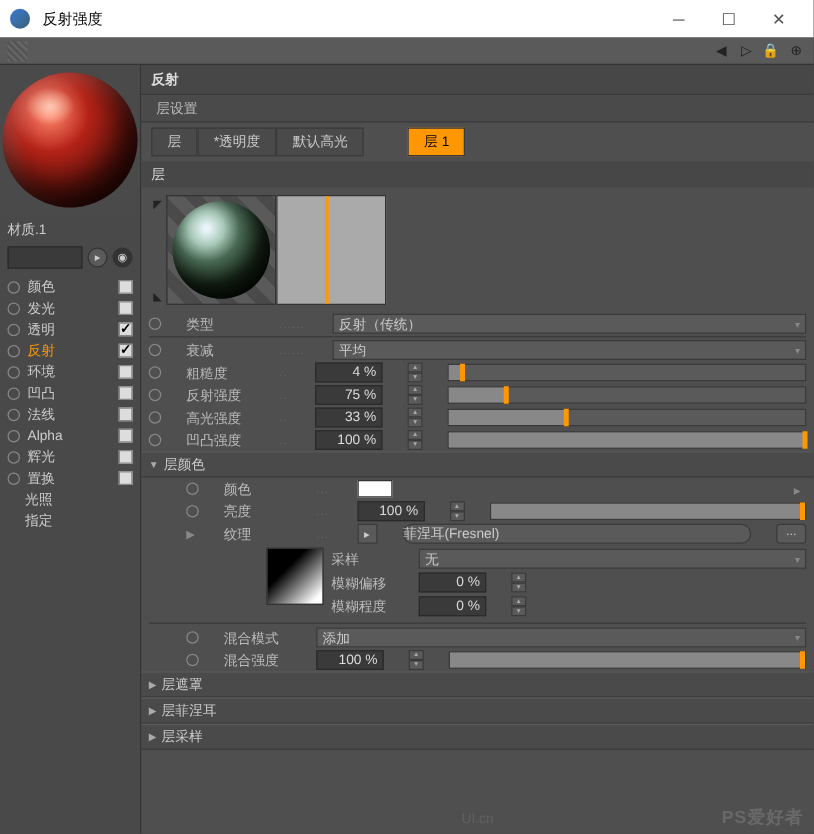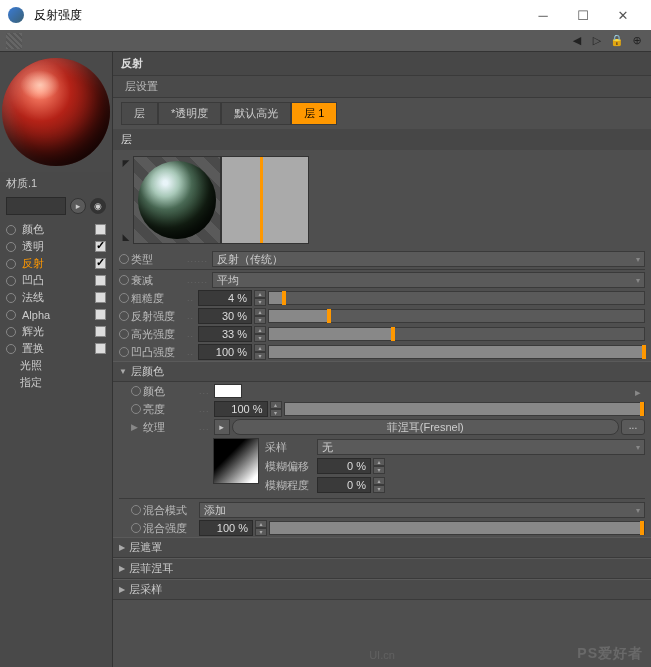--- a/index.html
+++ b/index.html
@@ -34,51 +34,51 @@
 .ch-row .ring { width:10px; height:10px; border:1px solid #888; border-radius:50%; }
 .ch-row.sub { padding-left: 20px; }
 .chk { width:11px; height:11px; border:1px solid #888; background:#ddd; position:relative; }
 .chk.on::after { content:'✓'; position:absolute; left:0; top:-3px; font-size:11px; color:#000; font-weight:bold; }
 
 .section-hdr { background:#474747; padding: 4px 8px; color:#ddd; font-weight:bold; border-bottom:1px solid #3a3a3a; }
 .sub-hdr { background:#4a4a4a; padding: 3px 8px 3px 12px; color:#bbb; border-bottom:1px solid #3a3a3a; }
 
 .tabs { display:flex; padding: 4px 8px; gap:0; align-items:center; }
 .tab { padding: 3px 12px; background:#4a4a4a; border:1px solid #3a3a3a; color:#ccc; cursor:pointer; }
-.tab.active { background:#ff9800; color:#000; }
+.tab.active { background:#ff9800; color:#000;margin-left:35px; }
 
 .layer-label { padding: 3px 8px; background:#474747; color:#ddd; }
 
 .previews { display:flex; padding: 6px; gap:0; background:#4f4f4f; }
 .prev-box { width:88px; height:88px; background: repeating-linear-gradient(45deg,#5a5a5a,#5a5a5a 10px,#4a4a4a 10px,#4a4a4a 20px); border:1px solid #333; display:flex; align-items:center; justify-content:center; position:relative; }
 .sphere2 { width:78px; height:78px; border-radius:50%; background: radial-gradient(circle at 35% 28%, #e8f4f8 3%, #a8c8b8 18%, #4a6a55 35%, #1a2a1a 60%, #0a150a 90%); box-shadow: inset -6px -10px 18px rgba(0,0,0,.8); }
 .prev-box2 { width:88px; height:88px; background:#aaa; border:1px solid #333; position:relative; }
 .prev-box2::after { content:''; position:absolute; left:44%; top:0; bottom:0; width:3px; background:#ff9800; }
 .chevrons { width:14px; display:flex; flex-direction:column; justify-content:space-between; padding:2px; }
 .chev { width:10px; height:10px; color:#222; font-size:9px; text-align:center; }
 
-.prop-row { display:flex; align-items:center; padding: 1px 6px; gap:2px; min-height:18px; }
+.prop-row { display:flex; align-items:center; padding: 1px 6px; gap:20px; min-height:18px; }
 .prop-row .ring { width:10px; height:10px; border:1px solid #888; border-radius:50%; flex-shrink:0; }
 .prop-row .lbl { width:54px; color:#bbb; white-space:nowrap; }
 .prop-row .dots { color:#666; letter-spacing:1px; font-size:9px; margin-right:2px; }
 .dropdown { flex:1; height:16px; background:#5a5a5a; border:1px solid #3a3a3a; padding:0 4px; display:flex; align-items:center; justify-content:space-between; color:#ccc; }
 .dropdown .dd-arrow { font-size:8px; color:#888; }
 .num-input { width:54px; height:16px; background:#3a3a3a; border:1px solid #2a2a2a; color:#ddd; padding:0 4px; display:flex; align-items:center; justify-content:flex-end; }
 .spinner { width:12px; display:flex; flex-direction:column; }
 .spinner div { height:8px; background:#5a5a5a; border:1px solid #3a3a3a; font-size:6px; text-align:center; line-height:6px; color:#aaa; }
 .slider { flex:1; height:14px; background:#5a5a5a; border:1px solid #3a3a3a; position:relative; }
 .slider .fill { position:absolute; left:0; top:0; bottom:0; background:#888; }
 .slider .handle { position:absolute; top:-1px; bottom:-1px; width:4px; background:#ff9800; }
 
 .collapse-hdr { display:flex; align-items:center; padding:2px 6px; background:#4a4a4a; border-top:1px solid #5a5a5a; border-bottom:1px solid #3a3a3a; gap:4px; }
 .collapse-hdr .tri { font-size:8px; color:#aaa; }
 
 .swatch { width:28px; height:14px; background:#fff; border:1px solid #333; }
 .tex-btn { width:16px; height:16px; background:#5a5a5a; border:1px solid #3a3a3a; display:flex; align-items:center; justify-content:center; font-size:9px; }
-.fresnel-btn { flex:1; height:16px; background:#5a5a5a; border:1px solid #3a3a3a; border-radius:8px; text-align:center; color:#ccc; line-height:14px; }
+.fresnel-btn { flex:1; height:16px; background:#5a5a5a; border:1px solid #3a3a3a; border-radius:8px; text-align:left; color:#ccc; line-height:14px; }
 .dots-btn { width:24px; height:16px; background:#5a5a5a; border:1px solid #3a3a3a; border-radius:3px; text-align:center; color:#ccc; font-size:10px; line-height:12px; }
 .grad-sample { width:46px; height:46px; background:linear-gradient(135deg,#000 0%, #000 35%, #fff 90%); border:1px solid #333; }
 
 .watermark { position:absolute; right:8px; bottom:4px; color:rgba(255,255,255,.15); font-size:14px; font-weight:bold; letter-spacing:1px; }
 .watermark2 { position:absolute; left:50%; bottom:6px; transform:translateX(-50%); color:rgba(255,255,255,.1); font-size:11px; }
 </style>
 </head>
 <body>
 
 <div class="titlebar">
@@ -111,29 +111,41 @@
     </div>
     <div class="channels" id="channels">
         <div class="ch-row">
           <span class="ring"></span>
           <span>颜色</span>
           <span style="flex:1"></span>
           <span class="chk"></span>
         </div>
         <div class="ch-row">
           <span class="ring"></span>
+          <span>发光</span>
+          <span style="flex:1"></span>
+          <span class="chk"></span>
+        </div>
+        <div class="ch-row">
+          <span class="ring"></span>
           <span>透明</span>
           <span style="flex:1"></span>
           <span class="chk on"></span>
         </div>
         <div class="ch-row active">
           <span class="ring"></span>
           <span>反射</span>
           <span style="flex:1"></span>
           <span class="chk on"></span>
+        </div>
+        <div class="ch-row">
+          <span class="ring"></span>
+          <span>环境</span>
+          <span style="flex:1"></span>
+          <span class="chk"></span>
         </div>
         <div class="ch-row">
           <span class="ring"></span>
           <span>凹凸</span>
           <span style="flex:1"></span>
           <span class="chk"></span>
         </div>
         <div class="ch-row">
           <span class="ring"></span>
           <span>法线</span>
@@ -221,21 +233,21 @@
           </div>
           <div class="slider">
             <div class="fill" style="width:4%"></div>
             <div class="handle" style="left:calc(4% - 2px)"></div>
           </div>
         </div>
         <div class="prop-row">
           <span class="ring"></span>
           <span class="lbl">反射强度</span>
           <span class="dots">..</span>
-          <div class="num-input">30 %</div>
+          <div class="num-input">75 %</div>
           <div class="spinner">
             <div>▴</div>
             <div>▾</div>
           </div>
           <div class="slider">
             <div class="fill" style="width:16%"></div>
             <div class="handle" style="left:calc(16% - 2px)"></div>
           </div>
         </div>
         <div class="prop-row">

